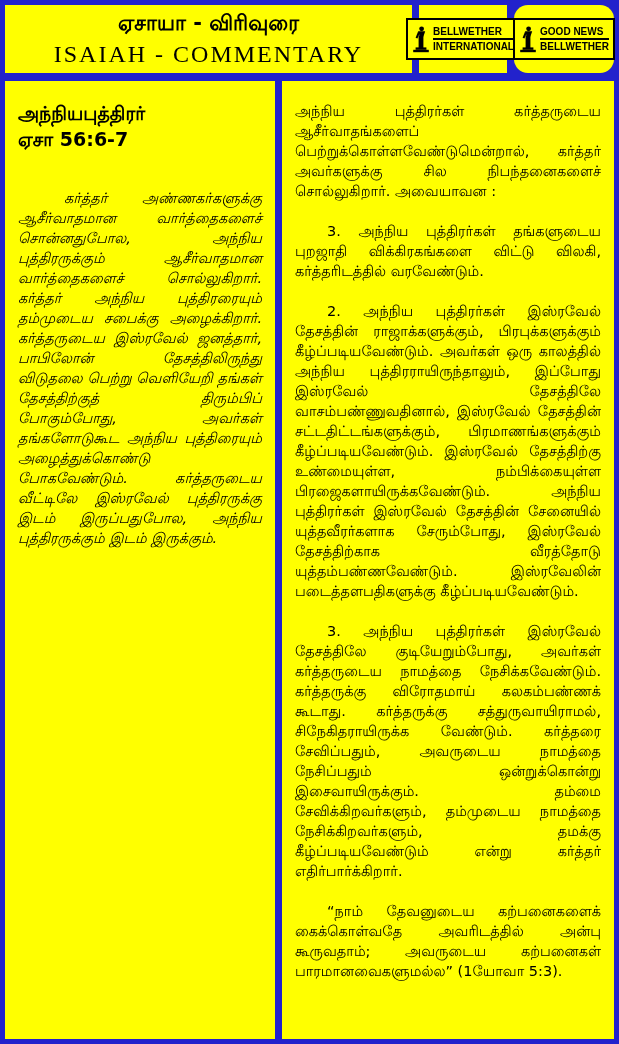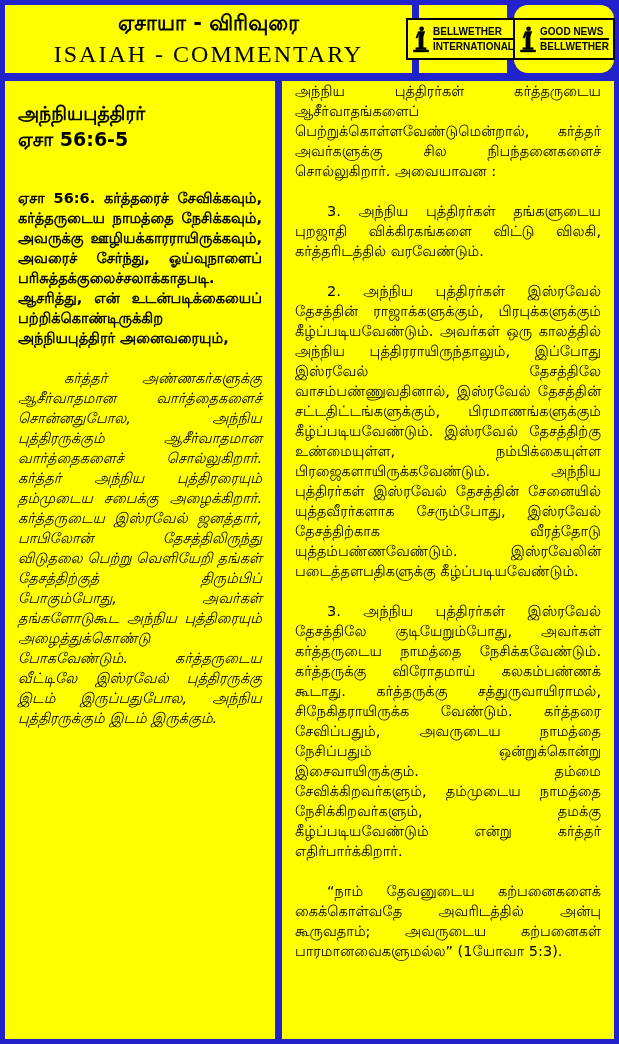--- a/index.html
+++ b/index.html
@@ -28,21 +28,21 @@
   }
   .title-cell { flex:1; display:flex; flex-direction:column; align-items:center; justify-content:center; gap:3px; }
   .title-tamil { font-size:21px; font-weight:bold; }
   .title-english { font-family:"Liberation Serif", serif; font-size:24px; letter-spacing:2px; }
   .body-row { flex:1; display:flex; gap:7px; min-height:0; }
   .col {
     box-sizing:border-box; overflow:hidden;
     font-size:14.5px; line-height:1.38; text-align:justify;
   }
   .col-left { width:270px; padding:20px 13px 8px 13px; }
-  .col-right { flex:1; padding:0 13px 8px 13px; }
+  .col-right { flex:1; padding:20px 13px 8px 13px; }
   .col p { margin:0 0 20px 0; }
   .heading { font-size:19px; font-weight:bold; line-height:1.35; text-align:left; margin:0 0 36px 0; }
   .verse { font-weight:bold; }
   .indent { text-indent:46px;font-style:italic; }
   .indent-sm { text-indent:32px; }
   .statue { flex:0 0 auto; }
 </style>
 </head>
 <body>
 
@@ -93,23 +93,22 @@
       </div>
     </div>
 
   </div>
 
   <div class="body-row">
 
     <div class="cell col col-left">
       <div class="heading">
         <div>அந்நியபுத்திரர்</div>
-        <div>ஏசா 56:6-5</div>
+        <div>ஏசா 56:6-7</div>
       </div>
-      <p class="verse">ஏசா 56:6. கர்த்தரைச் சேவிக்கவும், கர்த்தருடைய நாமத்தை நேசிக்கவும், அவருக்கு ஊழியக்காரராயிருக்கவும், அவரைச் சேர்ந்து, ஓய்வுநாளைப் பரிசுத்தக்குலைச்சலாக்காதபடி. ஆசரித்து, என் உடன்படிக்கையைப் பற்றிக்கொண்டிருக்கிற அந்நியபுத்திரர் அனைவரையும்,</p>
       <p class="indent">கர்த்தர் அண்ணகர்களுக்கு ஆசீர்வாதமான வார்த்தைகளைச் சொன்னதுபோல, அந்நிய புத்திரருக்கும் ஆசீர்வாதமான வார்த்தைகளைச் சொல்லுகிறார். கர்த்தர் அந்நிய புத்திரரையும் தம்முடைய சபைக்கு அழைக்கிறார். கர்த்தருடைய இஸ்ரவேல் ஜனத்தார், பாபிலோன் தேசத்திலிருந்து விடுதலை பெற்று வெளியேறி தங்கள் தேசத்திற்குத் திரும்பிப் போகும்போது, அவர்கள் தங்களோடுகூட அந்நிய புத்திரையும் அழைத்துக்கொண்டு போகவேண்டும். கர்த்தருடைய வீட்டிலே இஸ்ரவேல் புத்திரருக்கு இடம் இருப்பதுபோல, அந்நிய புத்திரருக்கும் இடம் இருக்கும்.</p>
 
     </div>
 
     <div class="cell col col-right">
       <p>அந்நிய புத்திரர்கள் கர்த்தருடைய ஆசீர்வாதங்களைப் பெற்றுக்கொள்ளவேண்டுமென்றால், கர்த்தர் அவர்களுக்கு சில நிபந்தனைகளைச் சொல்லுகிறார். அவையாவன :</p>
       <p class="indent-sm">3. அந்நிய புத்திரர்கள் தங்களுடைய புறஜாதி விக்கிரகங்களை விட்டு விலகி, கர்த்தரிடத்தில் வரவேண்டும்.</p>
       <p class="indent-sm">2. அந்நிய புத்திரர்கள் இஸ்ரவேல் தேசத்தின் ராஜாக்களுக்கும், பிரபுக்களுக்கும் கீழ்ப்படியவேண்டும். அவர்கள் ஒரு காலத்தில் அந்நிய புத்திரராயிருந்தாலும், இப்போது இஸ்ரவேல் தேசத்திலே வாசம்பண்ணுவதினால், இஸ்ரவேல் தேசத்தின் சட்டதிட்டங்களுக்கும், பிரமாணங்களுக்கும் கீழ்ப்படியவேண்டும். இஸ்ரவேல் தேசத்திற்கு உண்மையுள்ள, நம்பிக்கையுள்ள பிரஜைகளாயிருக்கவேண்டும். அந்நிய புத்திரர்கள் இஸ்ரவேல் தேசத்தின் சேனையில் யுத்தவீரர்களாக சேரும்போது, இஸ்ரவேல் தேசத்திற்காக வீரத்தோடு யுத்தம்பண்ணவேண்டும். இஸ்ரவேலின் படைத்தளபதிகளுக்கு கீழ்ப்படியவேண்டும்.</p>
       <p class="indent-sm">3. அந்நிய புத்திரர்கள் இஸ்ரவேல் தேசத்திலே குடியேறும்போது, அவர்கள் கர்த்தருடைய நாமத்தை நேசிக்கவேண்டும். கர்த்தருக்கு விரோதமாய் கலகம்பண்ணக் கூடாது. கர்த்தருக்கு சத்துருவாயிராமல், சிநேகிதராயிருக்க வேண்டும். கர்த்தரை சேவிப்பதும், அவருடைய நாமத்தை நேசிப்பதும் ஒன்றுக்கொன்று இசைவாயிருக்கும். தம்மை சேவிக்கிறவர்களும், தம்முடைய நாமத்தை நேசிக்கிறவர்களும், தமக்கு கீழ்ப்படியவேண்டும் என்று கர்த்தர் எதிர்பார்க்கிறார்.</p>
       <p class="indent-sm">“நாம் தேவனுடைய கற்பனைகளைக் கைக்கொள்வதே அவரிடத்தில் அன்பு கூருவதாம்; அவருடைய கற்பனைகள் பாரமானவைகளுமல்ல” (1யோவா 5:3).</p>

